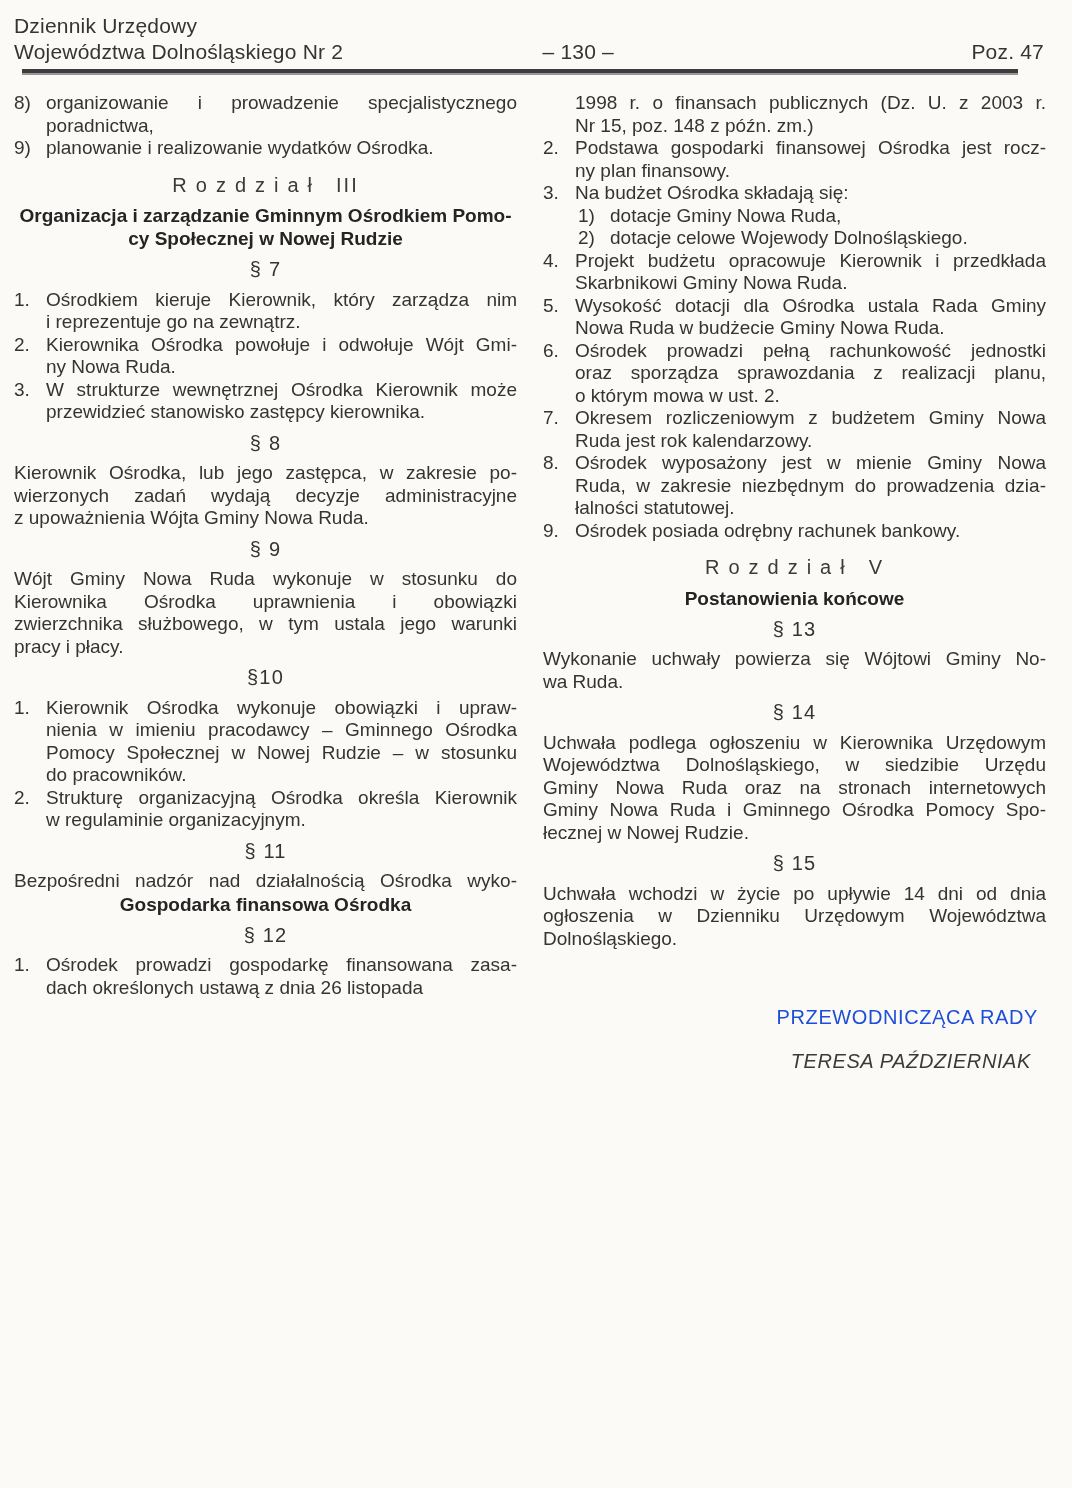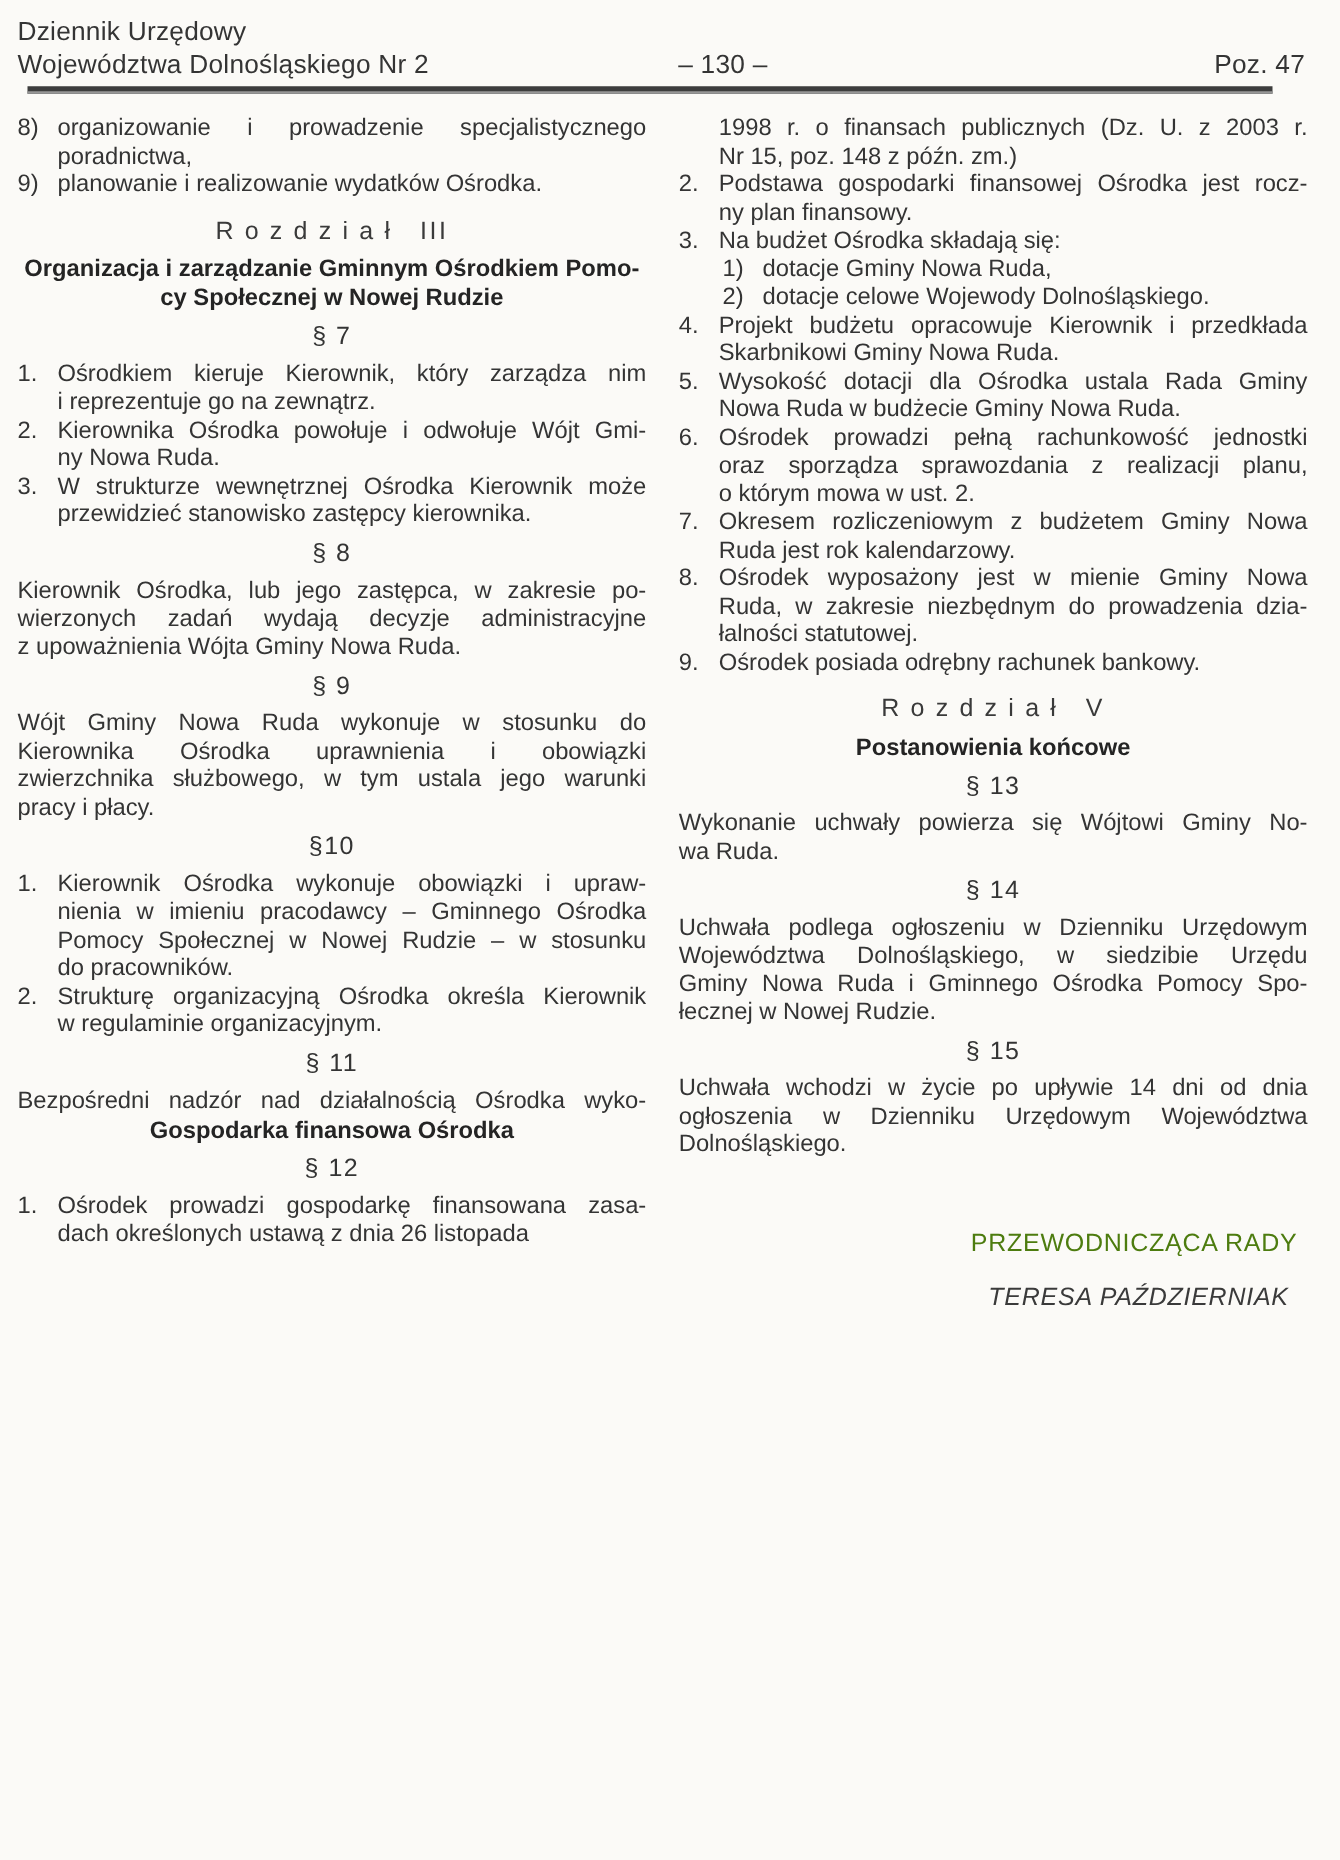--- a/index.html
+++ b/index.html
@@ -35,21 +35,21 @@
 
   .chapter { text-align: center; font-size: 20px; margin: 14px 0 8px; color: #3a3a3a; }
   .ch-word { letter-spacing: 0.45em; text-align: right; }
   .ch-num  { margin-left: 0.75em; letter-spacing: 0.1em; }
 
   .col-title { text-align: center; font-weight: bold; font-size: 19px; line-height: 23px; margin: 0 0 8px; color: #242424; }
   .section-mark { text-align: center; font-size: 20px; margin: 8px 0; letter-spacing: 0.06em; }
 
   
   .signature { margin-top: 56px; text-align: right; padding-right: 8px; }
-  .sig-title { font-size: 20px; letter-spacing: 0.6px; color: #4d7c0f; }
+  .sig-title { font-size: 20px; letter-spacing: 0.6px; color: #1d4ed8; }
   .sig-name  { margin-top: 21px; padding-right: 7px; font-style: italic; font-size: 20px; letter-spacing: 0.6px; color: #3a3a3a; }
 </style>
 </head>
 <body>
 
 <div class="page">
 
   <div class="header">
     <div class="h-line1">Dziennik Urzędowy</div>
     <div class="h-row2">
@@ -229,22 +229,23 @@
           <div class="col-title">
             <div>Postanowienia końcowe</div>
           </div>
           <div class="section-mark">§ 13</div>
           <div class="para">
             <div class="line">Wykonanie uchwały powierza się Wójtowi Gminy No-</div>
             <div class="line last">wa Ruda.</div>
           </div>
           <div class="section-mark">§ 14</div>
           <div class="para">
-            <div class="line">Uchwała podlega ogłoszeniu w Dzienniku Urzędowym</div>
+            <div class="line">Uchwała podlega ogłoszeniu w Kierownika Urzędowym</div>
             <div class="line">Województwa Dolnośląskiego, w siedzibie Urzędu</div>
+            <div class="line">Gminy Nowa Ruda oraz na stronach internetowych</div>
             <div class="line">Gminy Nowa Ruda i Gminnego Ośrodka Pomocy Spo-</div>
             <div class="line last">łecznej w Nowej Rudzie.</div>
           </div>
           <div class="section-mark">§ 15</div>
           <div class="para">
             <div class="line">Uchwała wchodzi w życie po upływie 14 dni od dnia</div>
             <div class="line">ogłoszenia w Dzienniku Urzędowym Województwa</div>
             <div class="line last">Dolnośląskiego.</div>
           </div>
         </div>

